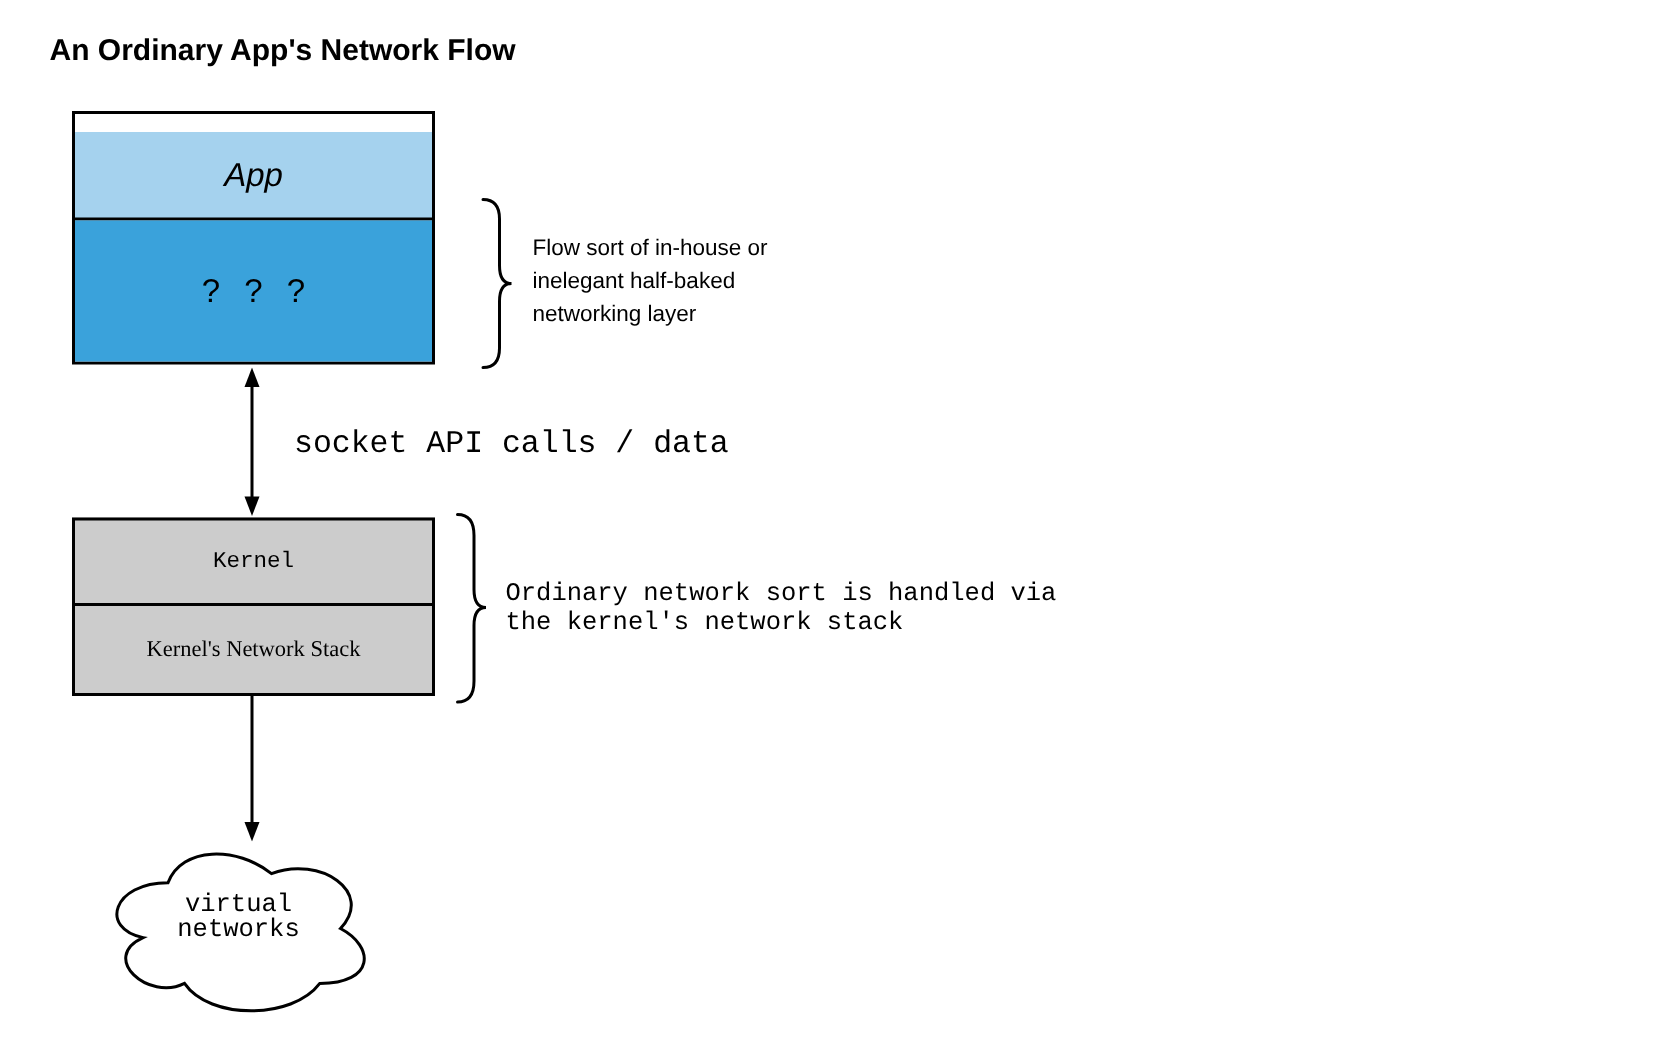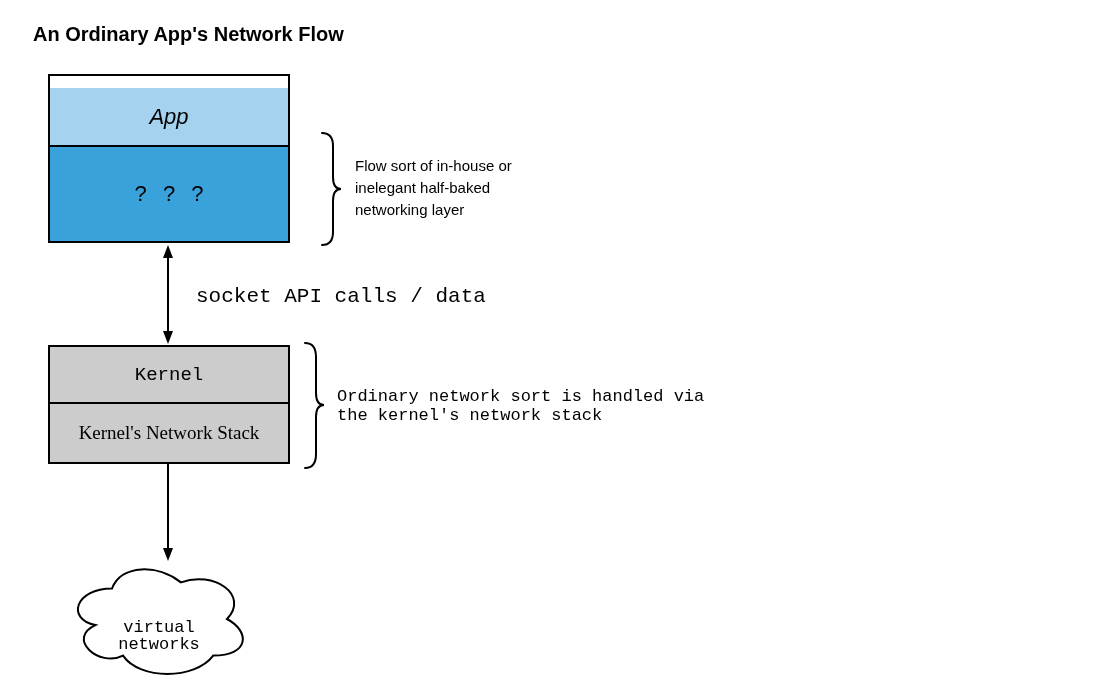--- a/index.html
+++ b/index.html
@@ -40,21 +40,21 @@
   }
 
   
   .kernel-box {
     left: 48px; top: 345px;
     width: 238px; height: 115px;
     border: 2px solid #000000;
     background: #CCCCCC;
     display: flex; flex-direction: column;
     font-family: "Liberation Mono", "DejaVu Sans Mono", monospace;
-    font-size: 19px;
+    font-size: 15px;
   }
   .kernel-top {
     height: 55px; border-bottom: 2px solid #000000;
     display: flex; align-items: center; justify-content: center;
   }
   .kernel-bottom {
     flex: 1;
     display: flex; align-items: center; justify-content: center; font-family: Liberation Serif, serif;
   }
 
@@ -75,21 +75,21 @@
     left: 196px; top: 285px;
     font-family: "Liberation Mono", "DejaVu Sans Mono", monospace;
     font-size: 21px;
     white-space: nowrap;
   }
 
   .cloud-text {
     left: 69px; top: 595px; width: 180px;
     text-align: center;
     font-family: "Liberation Mono", "DejaVu Sans Mono", monospace;
-    font-size: 17px; line-height: 17px; margin-top: 24px;
+    font-size: 17px; line-height: 17px;
   }
 
   svg { display: block; }
 </style>
 </head>
 <body>
 
 <div>
 
   <div class="abs diagram-title">An Ordinary App's Network Flow</div>

